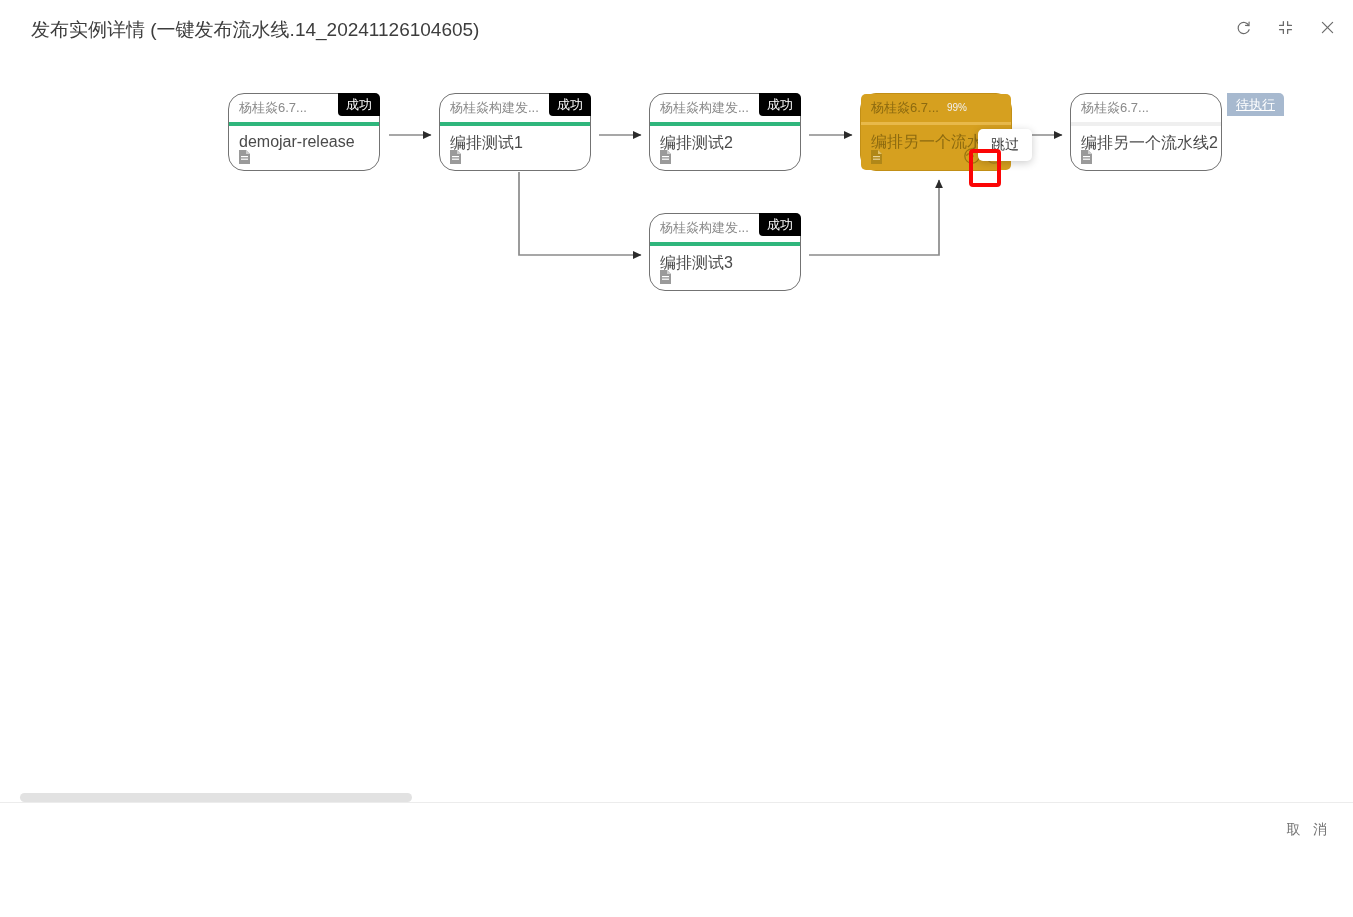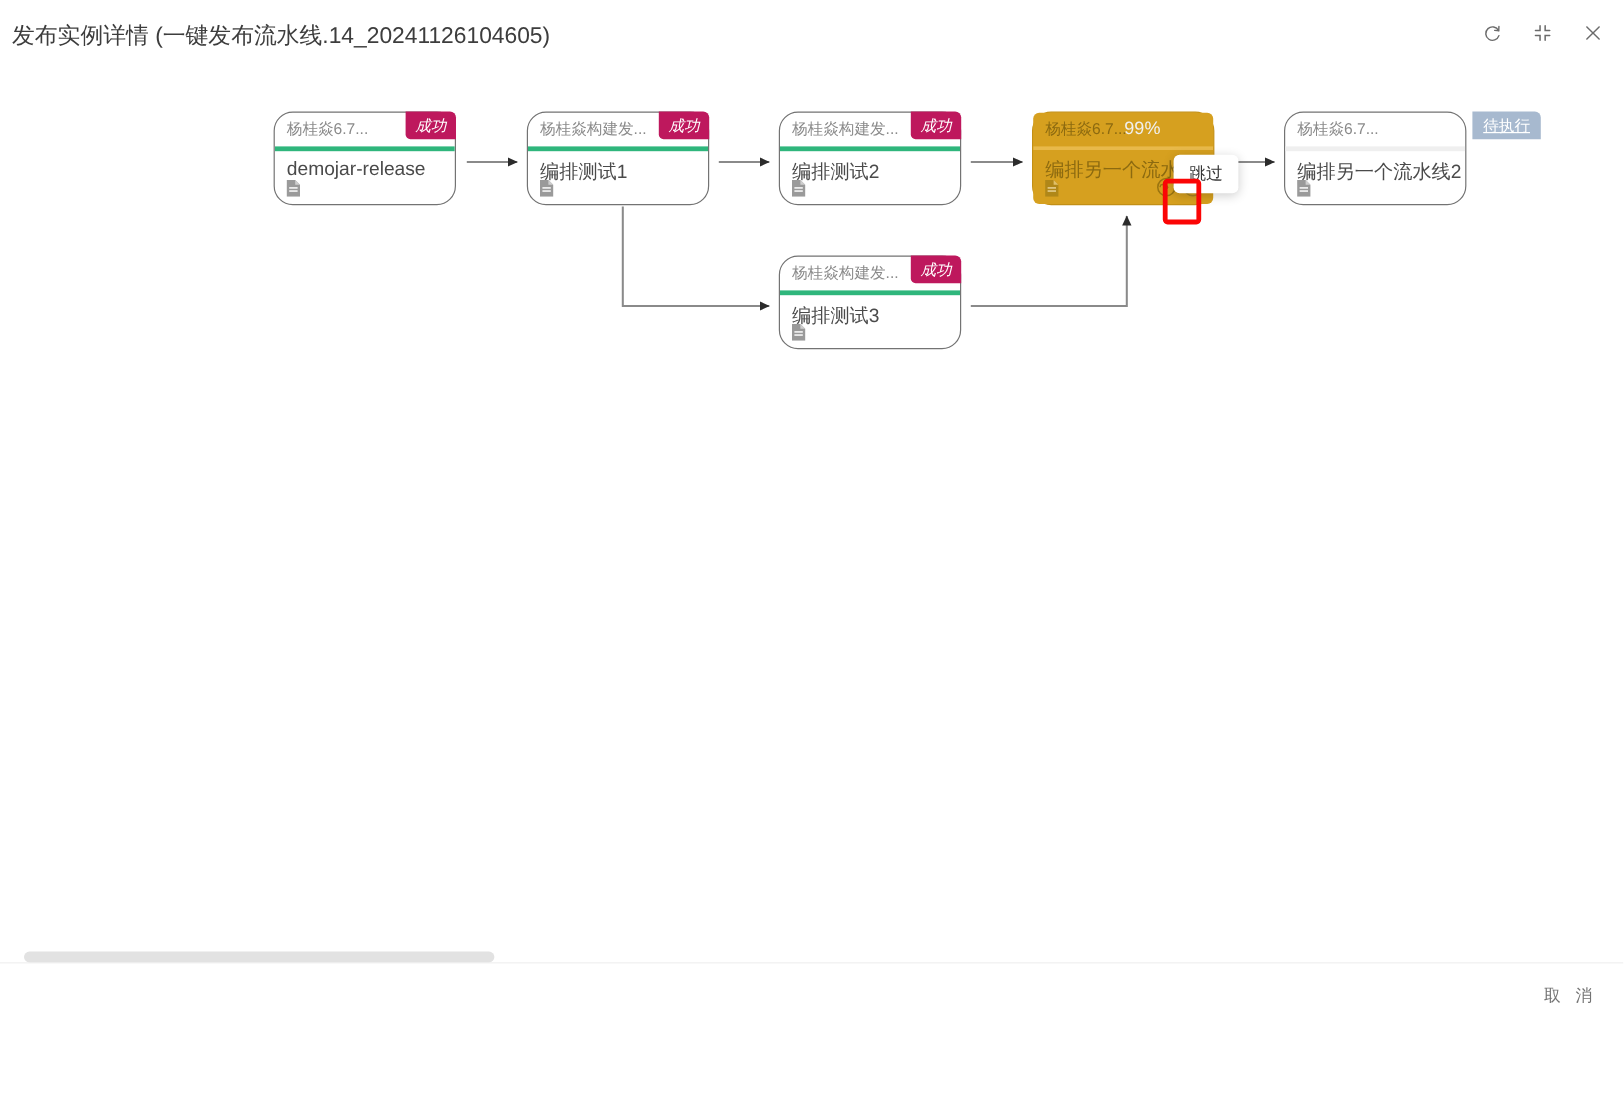--- a/index.html
+++ b/index.html
@@ -17,21 +17,21 @@
   }
 
   
   .header {
     position: absolute;
     left: 0; top: 0;
     width: 1353px; height: 62px;
   }
   .header-title {
     position: absolute;
-    left: 10px; top: 17px;
+    left: 31px; top: 17px;
     font-size: 19px;
     color: #3d3d3d;
     white-space: nowrap;
   }
   .header-actions {
     position: absolute;
     right: 14px; top: 15px;
     display: flex;
     align-items: center;
     gap: 18px;
@@ -119,21 +119,21 @@
     right: -1px;
     height: 23px;
     line-height: 23px;
     padding: 0 8px;
     font-size: 13px;
     color: #ffffff;
     border-radius: 0 5px 0 4px;
     white-space: nowrap;
     z-index: 4;
   }
-  .badge.success { background: #be185d; font-style: italic; }
+  .badge.success { background: #000000; }
   .badge.pending {
     background: #a7b9cf;
     color: #ffffff;
     border-radius: 0 5px 0 0;
     right: -63px;
     top: -1px;
     padding: 0 9px;
     text-decoration: underline;
   }
 
@@ -148,21 +148,21 @@
   .node.running .node-bar {
     background: #e8b94a;
     height: 3px;
   }
   .pct {
     position: absolute;
     right: 44px;
     top: 0;
     height: 28px;
     line-height: 28px;
-    font-size: 15px;
+    font-size: 10px;
     color: #f0f0f0;
   }
   .node-actions {
     position: absolute;
     right: 8px;
     bottom: 5px;
     display: flex;
     align-items: center;
     gap: 3px;
     z-index: 5;

